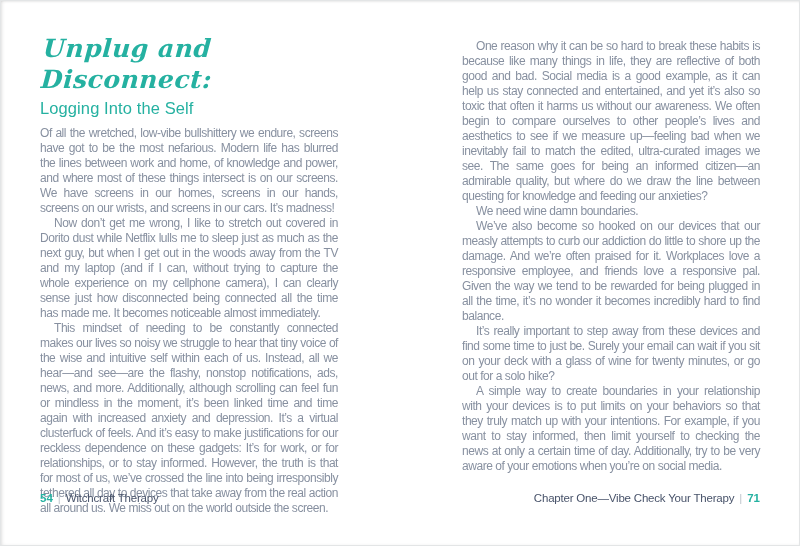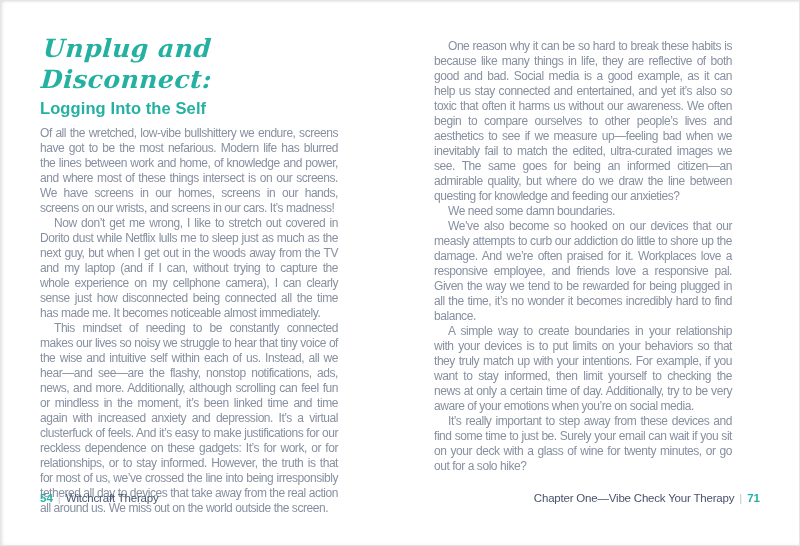--- a/index.html
+++ b/index.html
@@ -19,38 +19,38 @@
     inset: 0;
     border: 1px solid #e3e5e6;
     box-shadow: inset 2px 0 4px -2px rgba(0,0,0,0.18), inset 0 2px 3px -2px rgba(0,0,0,0.12);
     pointer-events: none;
   }
   .page-column {
     position: absolute;
     width: 298px;
   }
   .page-left-col  { left: 40px;  top: 33px; }
-  .page-right-col { left: 434px; top: 39px; }
+  .page-right-col { left: 462px; top: 39px; }
 
   .script-title {
     margin: 0 0 3px 0;
     font-family: "DejaVu Serif", serif;
     font-style: italic;
     font-weight: 700;
     font-size: 25px;
     line-height: 1.25;
     letter-spacing: 0.5px;
     color: #25b1a1;
     transform: skewX(-4deg);
     transform-origin: left bottom;
   }
   .sub-title {
     margin: 0 0 8px 0;
     font-family: "Liberation Sans", sans-serif;
-    font-weight: 700;
+    font-weight: 400;
     font-size: 16.5px;
     line-height: 1.2;
     letter-spacing: 0.1px;
     color: #25b1a1;
   }
   .body-text .para {
     margin: 0;
     font-size: 12px;
     line-height: 15px;
     letter-spacing: -0.45px;
@@ -95,24 +95,24 @@
   <div class="body-text">
       <p class="para"><span>Of all the wretched, low-vibe bullshittery we endure, screens have got to be the most nefarious. Modern life has blurred the lines between work and home, of knowledge and power, and where most of these things intersect is on our screens. We have screens in our homes, screens in our hands, screens on our wrists, and screens in our cars. It’s madness!</span></p>
       <p class="para indent"><span>Now don’t get me wrong, I like to stretch out covered in Dorito dust while </span><span class="italic">Netflix</span><span> lulls me to sleep just as much as the next guy, but when I get out in the woods away from the TV and my laptop (and if I can, without trying to capture the whole experience on my cellphone camera), I can clearly sense just how disconnected </span><span class="italic">being</span><span> connected all the time has made me. It becomes noticeable almost immediately.</span></p>
       <p class="para indent"><span>This mindset of needing to be constantly connected makes our lives so noisy we struggle to hear that tiny voice of the wise and intuitive self within each of us. Instead, all we hear—and see—are the flashy, nonstop notifications, ads, news, and more. Additionally, although scrolling can feel fun or mindless in the moment, it’s been linked time and time again with increased anxiety and depression. It’s a virtual clusterfuck of feels. And it’s easy to make justifications for our reckless dependence on these gadgets: It’s for work, or for relationships, or to stay informed. However, the truth is that for most of us, we’ve crossed the line into being irresponsibly tethered all day to devices that take away from the real action all around us. We miss out on the world </span><span class="italic">outside</span><span> the screen.</span></p>
     </div>
 </div>
 
 <div class="page-column page-right-col">
   <div class="body-text">
       <p class="para indent"><span>One reason why it can be so hard to break these habits is because like many things in life, they are reflective of both good and bad. Social media is a good example, as it can help us stay connected and entertained, and yet it’s also so toxic that often it harms us without our awareness. We often begin to compare ourselves to other people’s lives and aesthetics to see if we measure up—feeling bad when we inevitably fail to match the edited, ultra-curated images we see. The same goes for being an informed citizen—an admirable quality, but where do we draw the line between questing for knowledge and feeding our anxieties?</span></p>
-      <p class="para indent"><span>We need some damn boundaries.</span></p>
+      <p class="para indent"><span>We need wine damn boundaries.</span></p>
       <p class="para indent"><span>We’ve also become so hooked on our devices that our measly attempts to curb our addiction do little to shore up the damage. And we’re often praised for it. Workplaces love a responsive employee, and friends love a responsive pal. Given the way we tend to be rewarded for being plugged in all the time, it’s no wonder it becomes incredibly hard to find balance.</span></p>
+      <p class="para indent"><span>It’s really important to step away from these devices and find some time to just </span><span class="italic">be</span><span>. Surely your email can wait if you sit on your deck with a glass of wine for twenty minutes, or go out for a solo hike?</span></p>
       <p class="para indent"><span>A simple way to create boundaries in your relationship with your devices is to put limits on your behaviors so that they truly match up with your intentions. For example, if you want to stay informed, then limit yourself to checking the news at only a certain time of day. Additionally, try to be very aware of your emotions when you’re on social media.</span></p>
-      <p class="para indent"><span>It’s really important to step away from these devices and find some time to just </span><span class="italic">be</span><span>. Surely your email can wait if you sit on your deck with a glass of wine for twenty minutes, or go out for a solo hike?</span></p>
     </div>
 </div>
 
 <div class="footer footer-left">
   <span class="page-num">54</span><span class="sep">|</span><span class="running-title">Witchcraft Therapy</span>
 </div>
 
 <div class="footer footer-right">
   <span class="running-title">Chapter One—Vibe Check Your Therapy</span><span class="sep">|</span><span class="page-num">71</span>
 </div>

